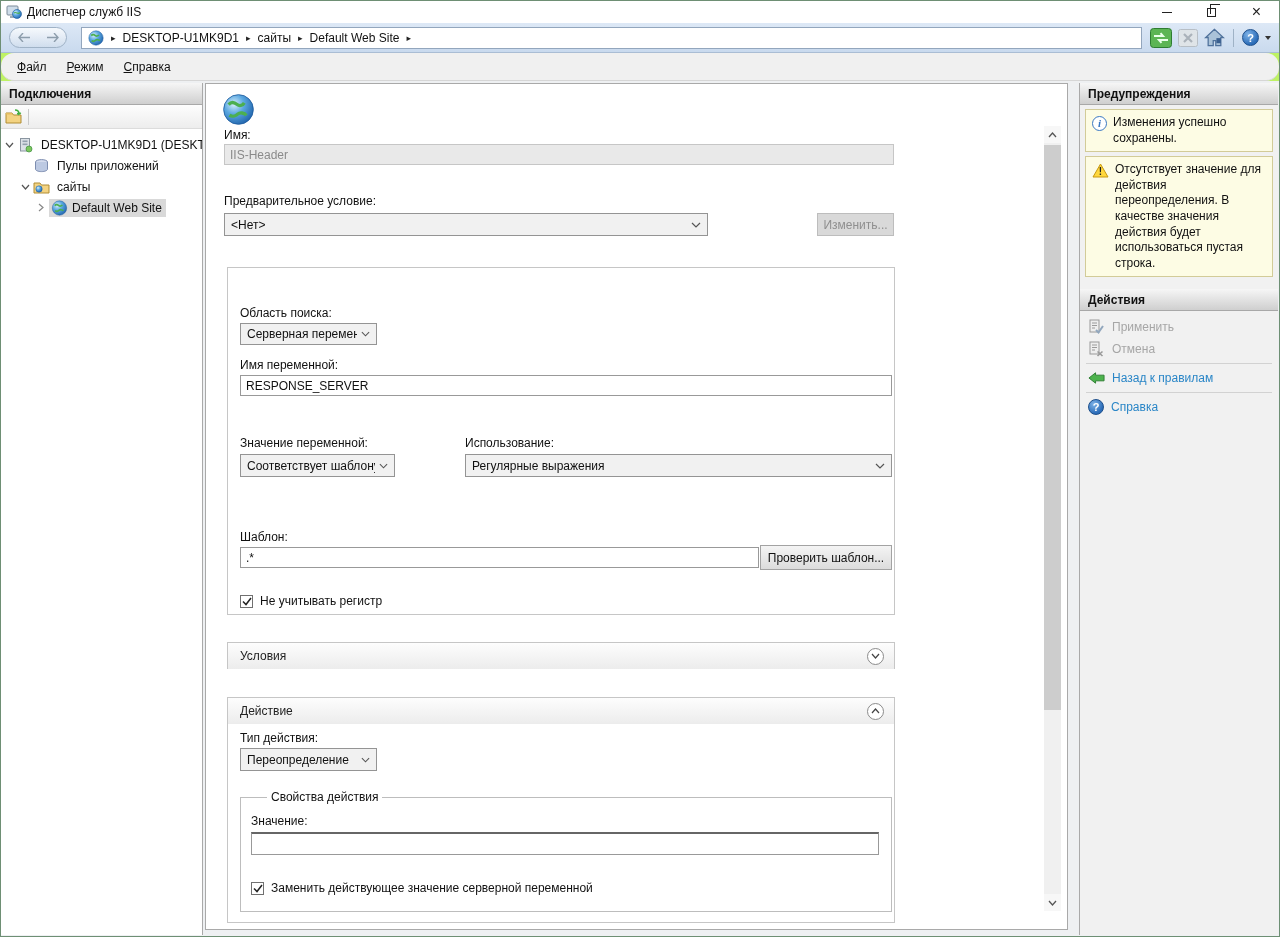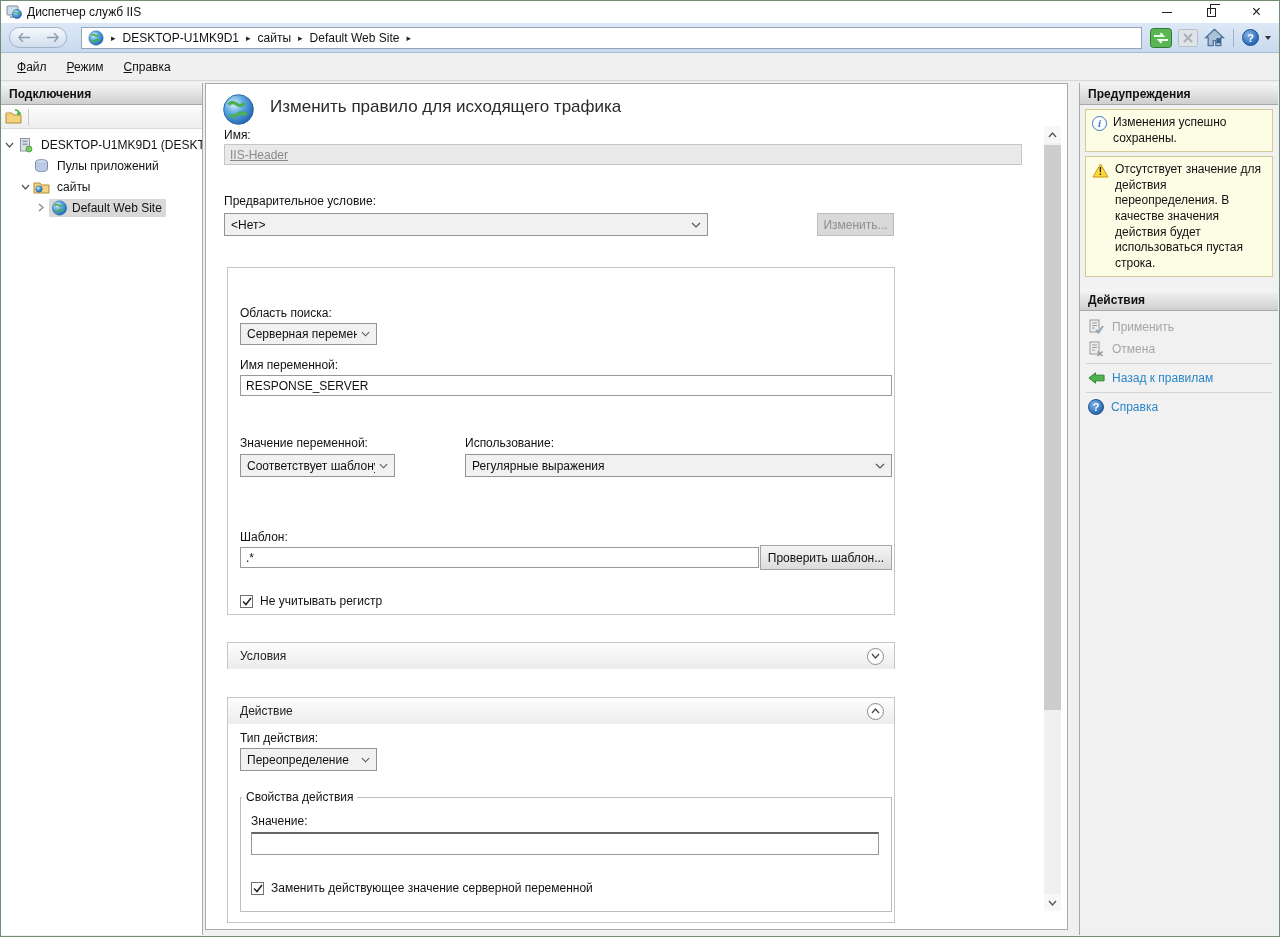--- a/index.html
+++ b/index.html
@@ -28,21 +28,21 @@
   .crumb-item { font-size:12px; color:#111; white-space:nowrap; }
   .crumb-sep { font-size:9px; color:#222; }
   .ab-icons { display:flex; align-items:center; margin-left:8px; gap:6px; }
   .ab-sep { width:1px; height:18px; background:#9fb2c6; margin:0 2px; }
   .help-circle { width:17px; height:17px; border-radius:50%; background:radial-gradient(circle at 35% 30%, #7fb3e8, #2b6cb8 70%);
     border:1px solid #1d4f8c; color:#fff; font-weight:bold; font-size:11px; display:flex; align-items:center; justify-content:center; }
   .caret-down { width:0; height:0; border-left:3px solid transparent; border-right:3px solid transparent; border-top:4px solid #333; }
 
   
   .menubar { position:absolute; left:0; top:52px; right:0; height:28px; background:#f0f0f0; border-bottom:1px solid #d6d6d6;
-    display:flex; align-items:center; padding-left:6px; }
+    display:flex; align-items:center; padding-left:6px;border-radius:13px; }
   .menu-item { padding:4px 10px; font-size:12px; color:#111; }
   .menu-item::first-letter { text-decoration:underline; }
 
   
   .workspace { position:absolute; left:0; top:80px; right:0; bottom:0; background:#eef0f2; }
   .panel-header { height:22px; background:linear-gradient(#f6f6f6,#cfcfcf); border-bottom:1px solid #a8a8a8;
     display:flex; align-items:center; padding:0 8px; font-weight:bold; font-size:12px; color:#111; }
 
   
   .left-panel { position:absolute; left:0; top:2px; width:202px; bottom:1px; background:#fff; border-right:1px solid #a9a9a9; }
@@ -67,21 +67,21 @@
   .btn.disabled { background:#d9d9d9; color:#8f8f8f; border-color:#bdbdbd; }
   .dd { position:absolute; display:flex; align-items:center; background:#f1f1f1; border:1px solid #949494; font-size:12px; padding:0 6px; color:#111; }
   .dd .dtext { overflow:hidden; white-space:nowrap; }
   .dd .chev { margin-left:auto; padding-left:4px; display:flex; align-items:center; }
   .section { position:absolute; border:1px solid #c6c6c6; background:#fff; }
   .section-header { height:26px; background:linear-gradient(#fdfdfd,#ececec); display:flex; align-items:center; padding:0 10px 0 12px; font-size:12px; color:#222; }
   .chev-circle { margin-left:auto; width:17px; height:17px; border-radius:50%; border:1px solid #8b8b8b; background:#fff; display:flex; align-items:center; justify-content:center; }
   .checkrow { position:absolute; display:flex; align-items:center; gap:7px; font-size:12px; color:#111; }
   .cbox { width:13px; height:13px; border:1px solid #707070; background:#fff; display:flex; align-items:center; justify-content:center; }
   fieldset.props { position:absolute; border:1px solid #bdbdbd; }
-  fieldset.props legend { font-size:12px; color:#111; margin-left:1px; padding:0 4px; }
+  fieldset.props legend { font-size:12px; color:#111; margin-left:26px; padding:0 4px; }
 
   
   .scrollbar { position:absolute; top:42px; bottom:18px; right:6px; width:17px; background:#f0f0f0; }
   .sb-btn { position:absolute; left:0; right:0; height:17px; display:flex; align-items:center; justify-content:center; background:#f7f7f7; }
   .sb-btn.up { top:0; } .sb-btn.down { bottom:0; }
   .sb-thumb { position:absolute; left:0; right:0; top:19px; height:72%; background:#cdcdcd; }
 
   
   .right-panel { position:absolute; left:1078px; right:1px; top:2px; bottom:1px; background:#f1f1f1; border-left:1px solid #a9a9a9; }
   .alert { margin:4px 5px; background:#fdfce4; border:1px solid #d2cb98; padding:5px 6px; font-size:12px; display:flex; gap:6px; line-height:1.3; color:#111; }
@@ -249,24 +249,23 @@
         </div>
       </div>
     </div>
 
     <div class="content">
       <svg class="page-globe" viewBox="0 0 20 20">
         <circle cx="10" cy="10" r="9" fill="url(#globeG)" stroke="#1b5a9e" stroke-width="0.5"></circle>
         <path d="M4 7c2-2.2 4-1 5.2 0 1.2 1 3.3.8 4.3-1" stroke="#4caf50" stroke-width="2" fill="none"></path>
         <path d="M4.5 13.5c2 1.2 4.2.2 5.2-.8s4-.8 5 .8" stroke="#4caf50" stroke-width="2" fill="none"></path>
       </svg>
-      <div class="page-title">Изменить правило для исходящего трафика</div>
 
       <div class="lbl" style="left:18px; top:44px;">Имя:</div>
-      <input class="tb disabled" style="left: 18px; top: 60px; width: 798px; height: 21px; text-decoration: underline;" readonly="" value="IIS-Header">
+      <input class="tb disabled" style="left: 18px; top: 60px; width: 670px; height: 21px;" readonly="" value="IIS-Header">
 
       <div class="lbl" style="left:18px; top:110px;">Предварительное условие:</div>
       <div class="dd" style="left:18px; top:129px; width:484px; height:23px;">
         <span class="dtext">&lt;Нет&gt;</span>
         <span class="chev">
             <svg width="10" height="6" viewBox="0 0 10 6">
               <path d="M1 1l4 4 4-4" stroke="#555" stroke-width="1.2" fill="none"></path>
             </svg>
           </span>
       </div>

